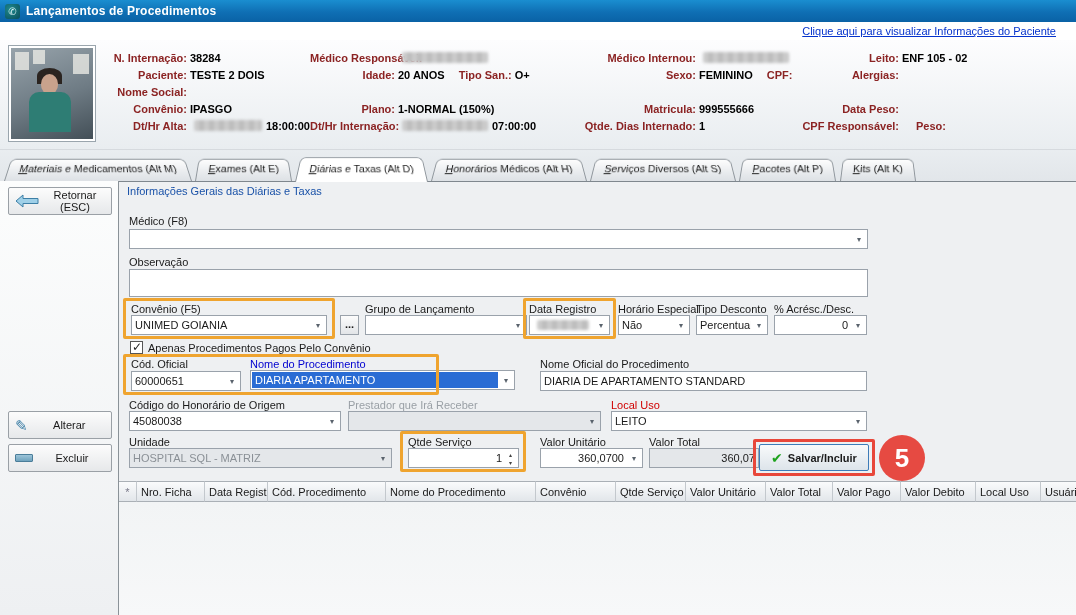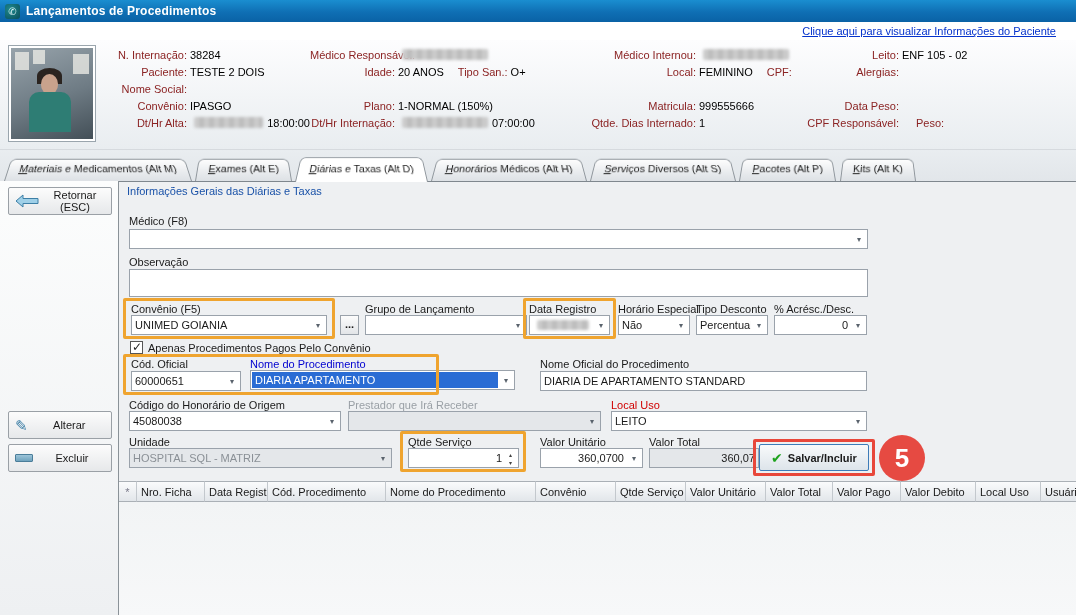--- a/index.html
+++ b/index.html
@@ -20,21 +20,21 @@
   
   .patient { position:relative; height:110px; background:linear-gradient(180deg,#fdfdfe,#e9edf0); border-bottom:1px solid #d6dade; }
   .photo { position:absolute; left:8px; top:5px; width:88px; height:97px; background:#fff; border:1px solid #9aa5ad; padding:2px; }
   .photo-inner { position:relative; width:100%; height:100%; overflow:hidden;
     background:linear-gradient(160deg,#97a3ab 0%,#6e7b84 55%,#434f57 100%); }
   .photo-paper { position:absolute; background:#e8e8e4; opacity:.8; }
   .photo-head { position:absolute; left:30px; top:26px; width:17px; height:20px; border-radius:50% 50% 45% 45%; background:#c9a28c; }
   .photo-hair { position:absolute; left:26px; top:20px; width:25px; height:16px; border-radius:50% 50% 0 0; background:#2b2420; }
   .photo-body { position:absolute; left:18px; top:44px; width:42px; height:40px; border-radius:10px 10px 0 0; background:#2e7d74; }
   .pcol { position:absolute; top:9px; }
-  .prow { height:17px; display:flex; white-space:nowrap; }
+  .prow { height:17px; display:flex; align-items:center; white-space:nowrap;font-weight:bold; }
   .plab { color:#8b2323; text-align:right; display:inline-block; padding-right:3px; flex:none; }
   .pval { color:#000; }
   .redact { display:inline-block; width:86px; height:11px; margin:0 4px; border-radius:2px;
     background:repeating-linear-gradient(90deg,#cbcbcb 0 5px,#bdbdbd 5px 10px); filter:blur(1.5px); }
   .combo .redact { width:52px; height:10px; }
 
   
   .tabstrip { height:31px; background:linear-gradient(180deg,#e9edf0,#e2e6ea); display:flex; align-items:flex-end; padding-left:4px; position:relative; z-index:3; }
   .tab { height:24px; padding:4px 11px 0; margin-right:3px; background:linear-gradient(180deg,#fdfdfd,#e6e9ec 70%,#dde1e5);
     border:1px solid #8f969c; border-bottom:none; border-radius:6px 6px 0 0;
@@ -170,21 +170,21 @@
           <span class="redact"></span>
           <span class="pval">07:00:00</span>
         </div>
       </div>
       <div class="pcol" style="left: 564px; width: 230px;">
         <div class="prow">
           <span class="plab" style="width: 135px;">Médico Internou:</span>
           <span class="redact"></span>
         </div>
         <div class="prow">
-          <span class="plab" style="width: 135px;">Local:</span>
+          <span class="plab" style="width: 135px;">Sexo:</span>
           <span class="pval">FEMININO</span>
           <span class="plab" style="margin-left: 14px;">CPF:</span>
           <span class="redact"></span>
         </div>
         <div class="prow"></div>
         <div class="prow">
           <span class="plab" style="width: 135px;">Matricula:</span>
           <span class="pval">999555666</span>
         </div>
         <div class="prow">

